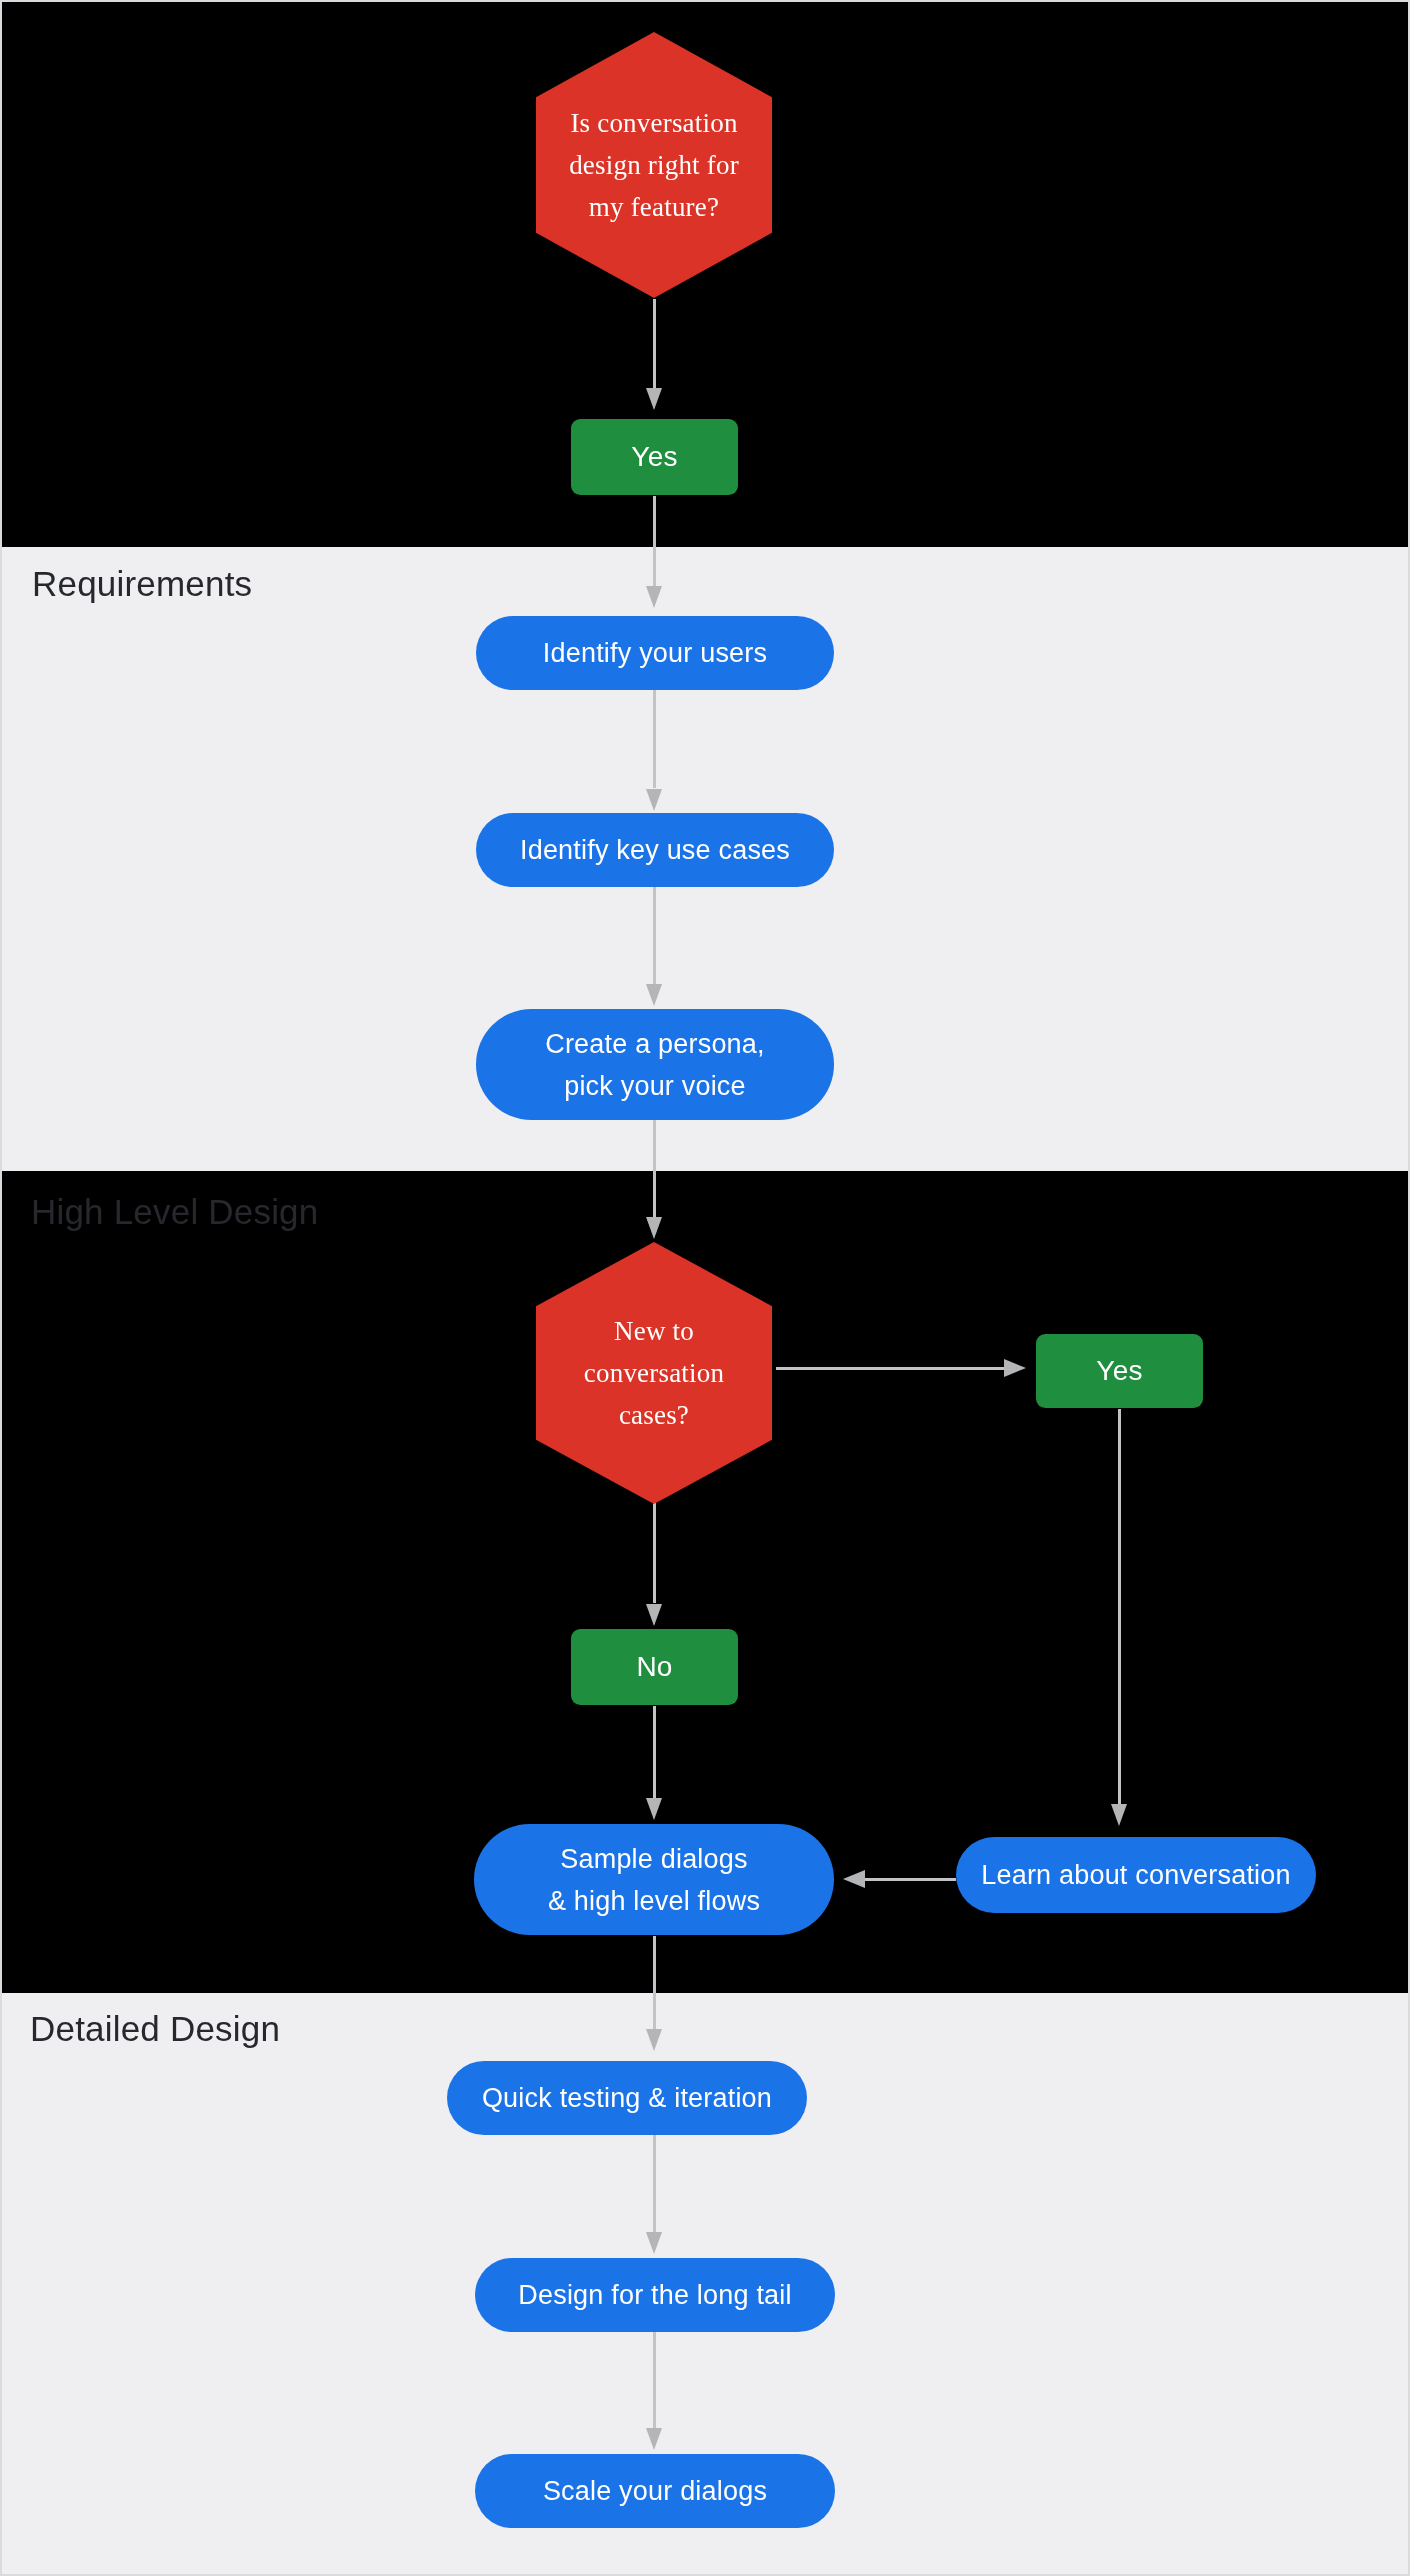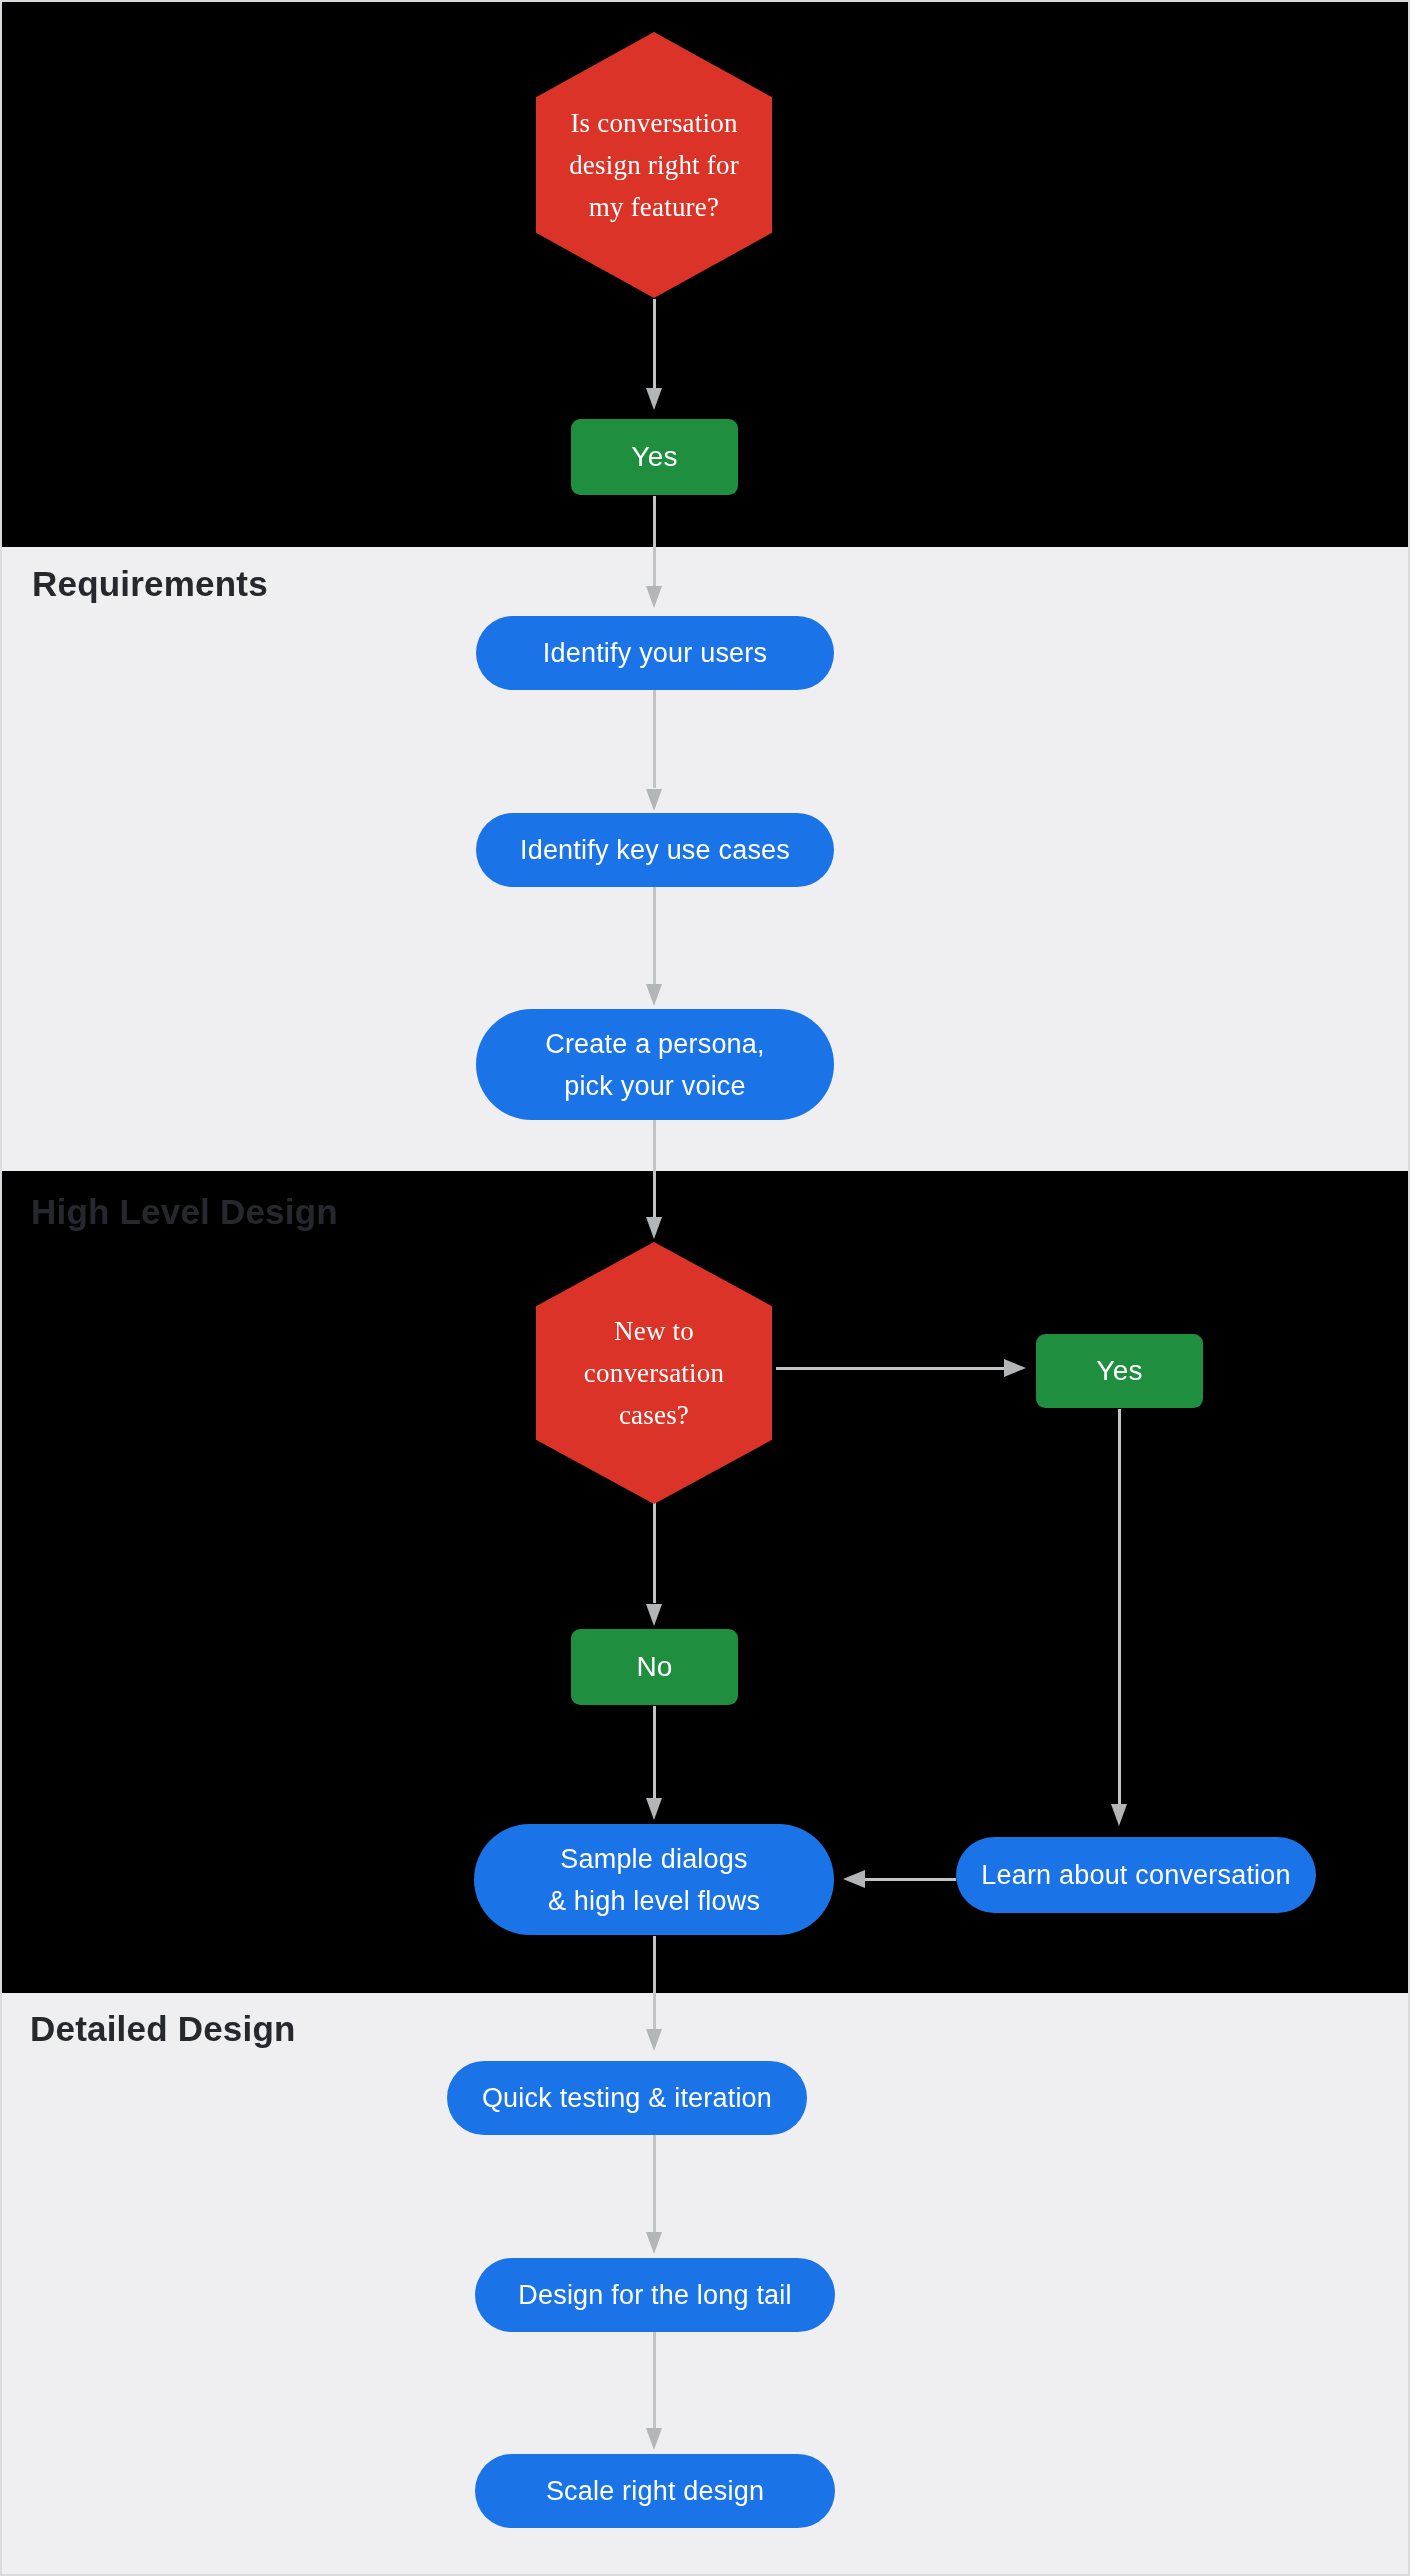--- a/index.html
+++ b/index.html
@@ -6,21 +6,21 @@
   .canvas{
     position:relative;width:1410px;height:2576px;overflow:hidden;
     background:var(--background-dark,#000);
     font-family:"Liberation Sans", sans-serif;
   }
   .section{position:absolute;left:0;width:1410px;}
   .sec-dark{background:var(--background-dark,#000);}
   .sec-light{background:var(--background-light,#efeff1);}
   .frame{position:absolute;inset:0;border:2.8px solid var(--frame-border,#d9dbde);pointer-events:none;z-index:60;}
   .sec-label{
-    position:absolute;font-size:35px;line-height:41px;font-weight:700;
+    position:absolute;font-size:35px;line-height:41px;font-weight:400;
     letter-spacing:0.2px;color:var(--section-label,#26282d);z-index:5;
   }
   .node{position:absolute;display:flex;align-items:center;justify-content:center;text-align:center;z-index:10;}
   .node-text{
     color:var(--node-text,#fff);font-size:27px;font-weight:500;line-height:42px;
     white-space:pre-line;letter-spacing:0.2px;
   }
   .hexagon{background:var(--red,#db3327);clip-path:polygon(50% 0%,100% 24.5%,100% 75.5%,50% 100%,0% 75.5%,0% 24.5%);font-family:Liberation Serif, serif;}
   .pill{background:var(--blue,#1b73e8);border-radius:927px;}
   .btn{background:var(--green,#1f8e3f);border-radius:9.3px;}
@@ -164,18 +164,18 @@
   <div class="node pill" style="left:475px;top:2258px;width:360px;height:74px">
     <div class="node-text">Design for the long tail</div>
   </div>
 
   <div>
     <div class="vline" style="left:653px;top:2332px;height:97px"></div>
     <div class="head-down" style="left:646px;top:2428px"></div>
   </div>
 
   <div class="node pill" style="left:475px;top:2454px;width:360px;height:74px">
-    <div class="node-text">Scale right design</div>
+    <div class="node-text">Scale your dialogs</div>
   </div>
 
   <div class="frame"></div>
 </div>
 
 
 </body></html>

